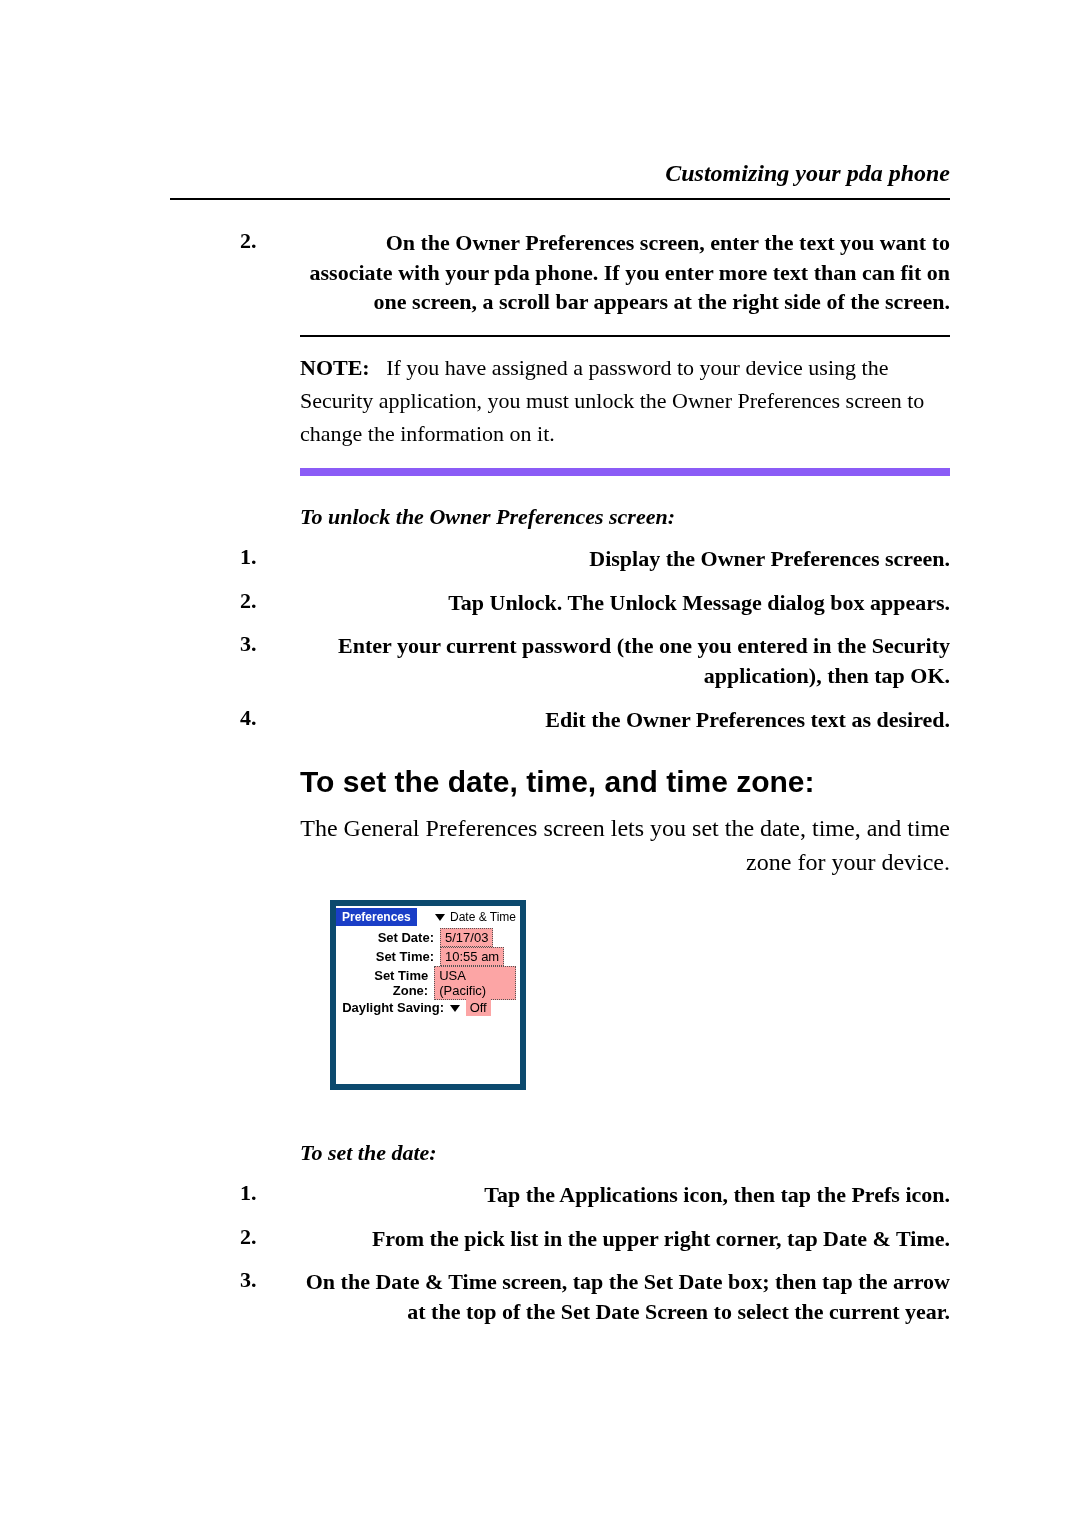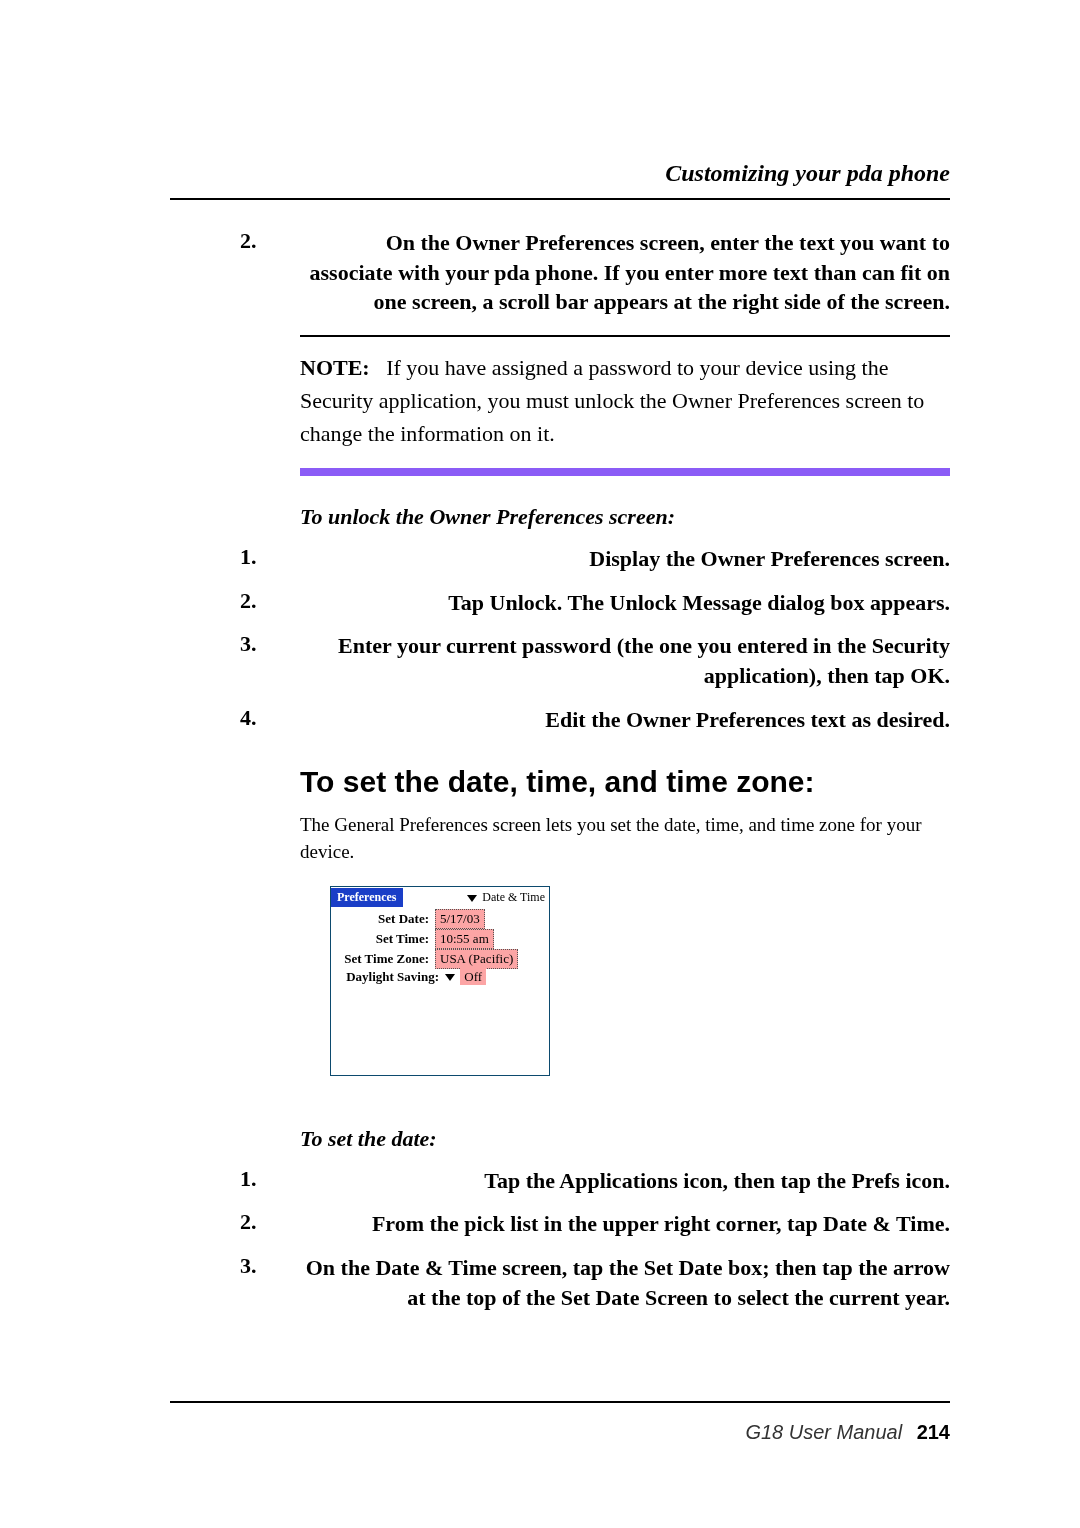--- a/index.html
+++ b/index.html
@@ -9,22 +9,22 @@
   .header-text { position: absolute; top: 160px; right: 130px; font-style: italic; font-size: 24px; font-weight: bold; }
   .content { position: absolute; top: 228px; left: 300px; right: 130px; }
   .num-col { position: absolute; left: -60px; width: 40px; text-align: left; font-weight: bold; font-size: 22px; }
   .step { position: relative; margin-bottom: 14px; }
   .step .txt { font-weight: bold; font-size: 22px; line-height: 1.35; text-align: right; }
   .note-box { border-top: 2px solid #000; border-bottom: 8px solid #8b5cf6; padding: 14px 0 18px 0; margin: 18px 0 28px 0; }
   .note-box .note-text { font-size: 22px; line-height: 1.5; }
   .note-label { font-weight: bold; }
   .subheading { font-style: italic; font-weight: bold; font-size: 22px; margin: 10px 0 14px 0; }
   .section-title { font-family: Arial, Helvetica, sans-serif; font-weight: bold; font-size: 30px; margin: 30px 0 12px 0; }
-  .body-text { font-size: 19px; line-height: 1.45; margin-bottom: 20px; }
-  .screenshot { width: 220px; height: 190px; border: 1px solid #0c4a6e; margin: 0 0 50px 30px; background: #fff; position: relative; font-family: Liberation Serif, serif; }
+  .body-text { font-size: 24px; line-height: 1.45; margin-bottom: 20px; text-align: right; }
+  .screenshot { width: 196px; height: 190px; border: 6px solid #0c4a6e; margin: 0 0 50px 30px; background: #fff; position: relative; font-family: Liberation Sans, sans-serif; }
   .ss-header { height: 22px; display: flex; align-items: center; }
   .ss-header .prefs { background: #1a3ec7; color: #fff; font-weight: bold; font-size: 12px; padding: 2px 6px; display: inline-block; }
   .ss-header .dropdown { flex: 1; text-align: right; font-size: 12px; padding-right: 4px; }
   .ss-row { display: flex; align-items: center; font-size: 13px; font-weight: bold; padding: 0 4px; }
   .ss-row .lbl { width: 100px; text-align: right; padding-right: 6px; }
   .ss-row .val { font-weight: normal; border: 1px dotted #555; padding: 1px 4px; background: #fca5a5; }
   .ss-row .val.plain { border: none; }
   .tri { display: inline-block; width: 0; height: 0; border-left: 5px solid transparent; border-right: 5px solid transparent; border-top: 7px solid #000; vertical-align: middle; margin-right: 2px; }
   .footer { position: absolute; bottom: 84px; left: 170px; right: 130px; border-top: 2px solid #000; padding-top: 18px; text-align: right; font-family: Arial, Helvetica, sans-serif; }
   .footer .manual { font-style: italic; font-size: 20px; color: #333; }
@@ -105,17 +105,13 @@
       <div class="num-col">2.</div>
       <div class="txt">From the pick list in the upper right corner, tap Date &amp; Time.</div>
     </div>
     <div class="step">
       <div class="num-col">3.</div>
       <div class="txt">On the Date &amp; Time screen, tap the Set Date box; then tap the arrow at the top of the Set Date Screen to select the current year.</div>
     </div>
 
   </div>
 
-  <div class="footer">
-    <span class="manual">G18 User Manual</span>
-    <span class="pagenum">214</span>
-  </div>
 </div>
 
 </body></html>

